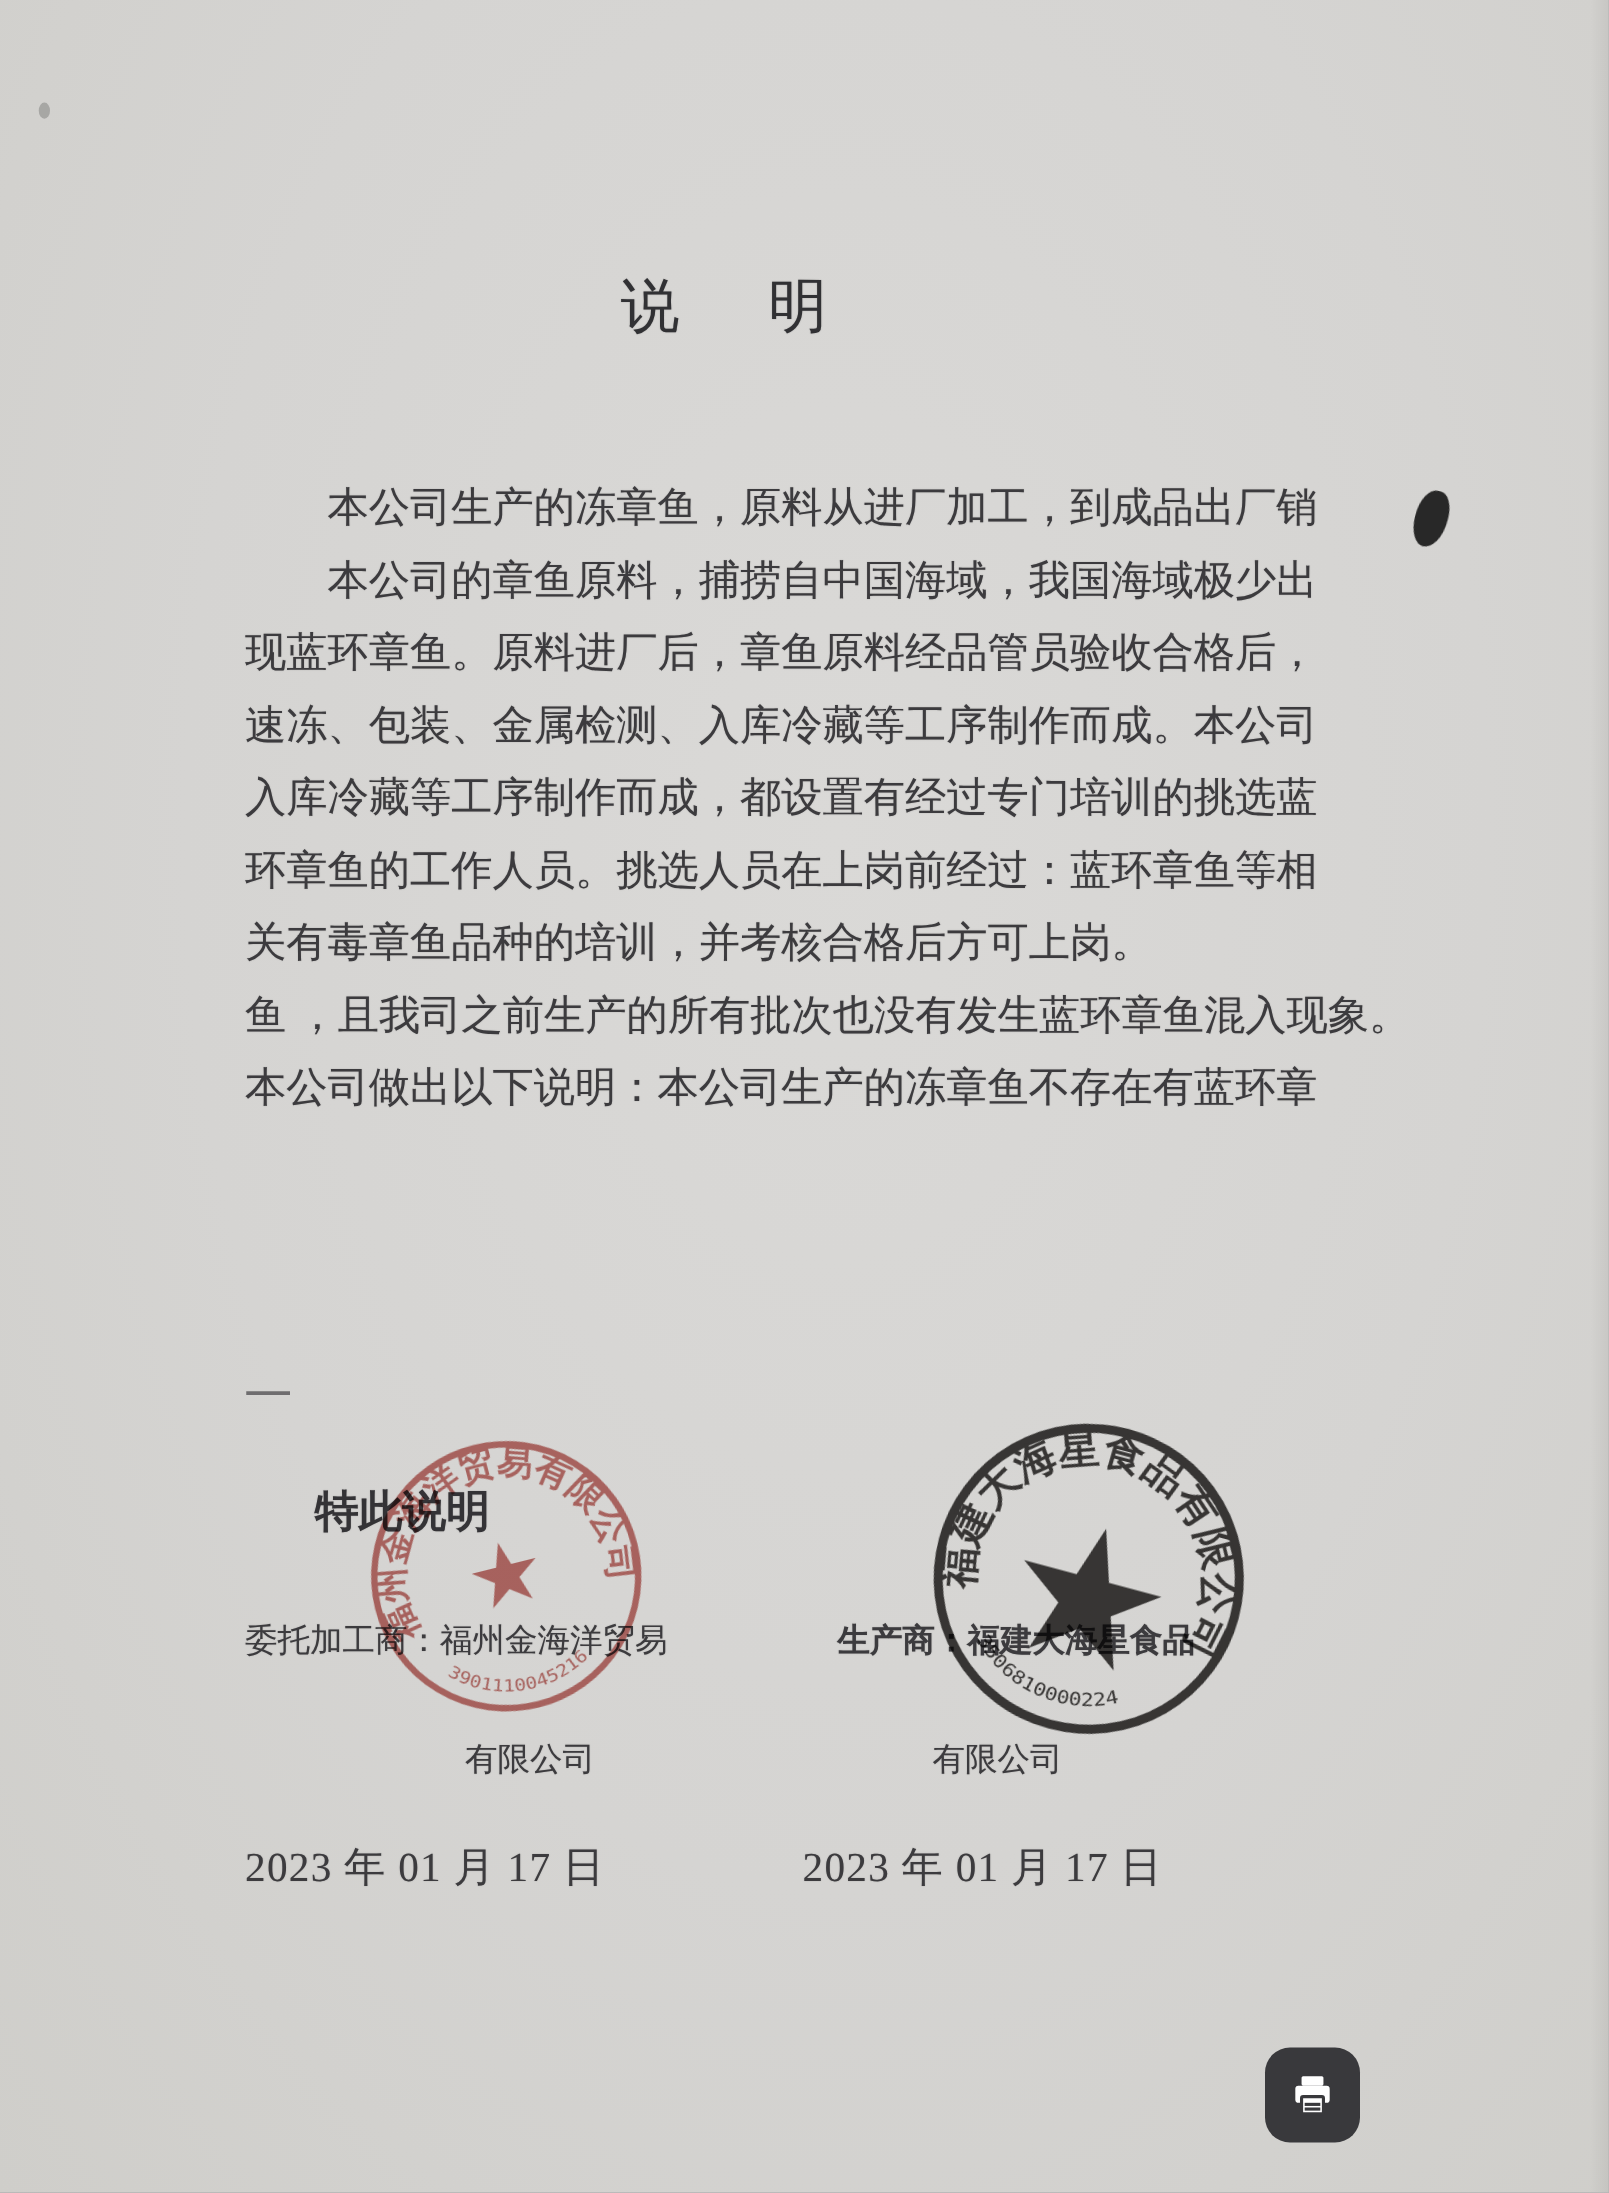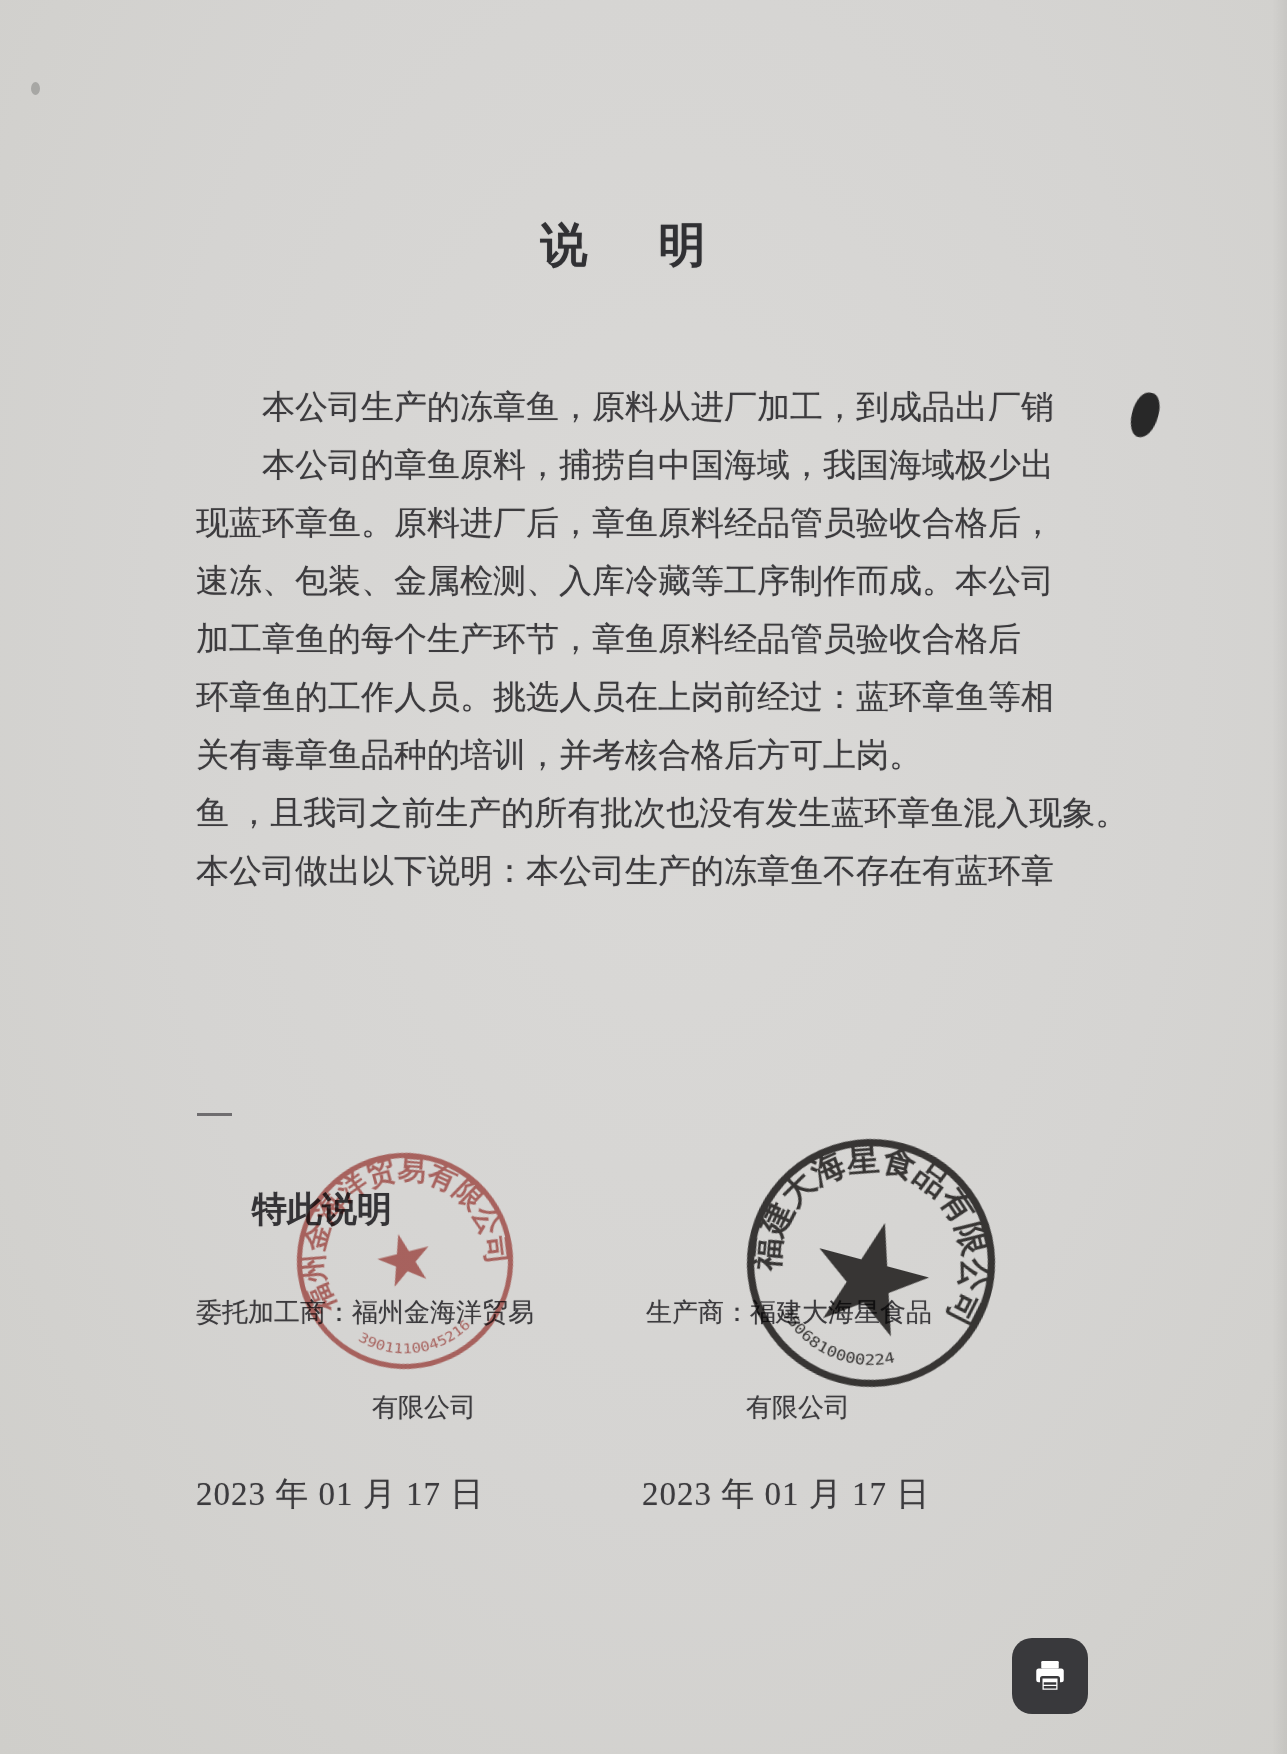--- a/index.html
+++ b/index.html
@@ -11,24 +11,23 @@
     position:relative;
     width:1287px;height:1754px;
     margin:0 auto;
     background:radial-gradient(ellipse at 52% 38%, #dad9d7 0%, #d5d4d2 55%, #cfceca 100%);
     overflow:hidden;
     color:#3f3e40;
   }
   .doc-title{
     position:absolute;top:214px;left:0;width:1170px;
     text-align:center;
-    font-size:47px;font-weight:700;letter-spacing:12px;
+    font-size:47px;font-weight:400;letter-spacing:12px;
     color:#313134;
     text-shadow:0 0 1px rgba(60,60,60,.45);
-    margin-left:44px;
   }
   .doc-body{
     position:absolute;top:378px;left:196px;width:800px;
   }
   .doc-line{
     height:58px;line-height:58px;
     font-size:33px;
     white-space:nowrap;
     color:#3c3b3e;
     text-shadow:0 0 1px rgba(70,70,70,.4);
@@ -37,21 +36,21 @@
   .doc-closing{
     position:absolute;top:1186px;left:252px;
     font-size:35px;font-weight:700;color:#343336;
     text-shadow:0 0 1px rgba(60,60,60,.4);
   }
   .sig{position:absolute;font-size:26px;color:#3c3b3e;white-space:nowrap;
        text-shadow:0 0 1px rgba(70,70,70,.4);}
   .sig-label-left{top:1295px;left:196px;}
   .sig-co-left{top:1390px;left:372px;}
   .sig-date-left{top:1472px;left:196px;font-size:33px;letter-spacing:1px;}
-  .sig-label-right{top:1295px;left:646px;}
+  .sig-label-right{top:1295px;left:670px;font-weight:bold;}
   .sig-co-right{top:1390px;left:746px;}
   .sig-date-right{top:1472px;left:642px;font-size:33px;letter-spacing:1px;}
 
   .stamp{position:absolute;mix-blend-mode:multiply;pointer-events:none;}
   .stamp-red{top:1138px;left:282px;width:246px;height:246px;
              transform:rotate(-14deg);opacity:.72;filter:blur(.4px);}
   .stamp-black{top:1124px;left:732px;width:278px;height:278px;
                transform:rotate(15deg);opacity:.88;filter:blur(.3px);}
 
   .print-fab{
@@ -73,21 +72,21 @@
 
 <div class="page">
 
   <div class="doc-title">说　明</div>
 
   <div class="doc-body">
       <div class="doc-line indent">本公司生产的冻章鱼，原料从进厂加工，到成品出厂销</div>
       <div class="doc-line indent">本公司的章鱼原料，捕捞自中国海域，我国海域极少出</div>
       <div class="doc-line">现蓝环章鱼。原料进厂后，章鱼原料经品管员验收合格后，</div>
       <div class="doc-line">速冻、包装、金属检测、入库冷藏等工序制作而成。本公司</div>
-      <div class="doc-line">加工章鱼的每个生产环节，章鱼原料经品管员验收合格后</div>
+      <div class="doc-line">入库冷藏等工序制作而成，都设置有经过专门培训的挑选蓝</div>
       <div class="doc-line">环章鱼的工作人员。挑选人员在上岗前经过：蓝环章鱼等相</div>
       <div class="doc-line">关有毒章鱼品种的培训，并考核合格后方可上岗。</div>
       <div class="doc-line">鱼 ，且我司之前生产的所有批次也没有发生蓝环章鱼混入现象。</div>
       <div class="doc-line">本公司做出以下说明：本公司生产的冻章鱼不存在有蓝环章</div>
     </div>
 
   <div class="doc-closing">特此说明</div>
 
   <div class="sig sig-label-left">委托加工商：福州金海洋贸易</div>
   <div class="sig sig-co-left">有限公司</div>

